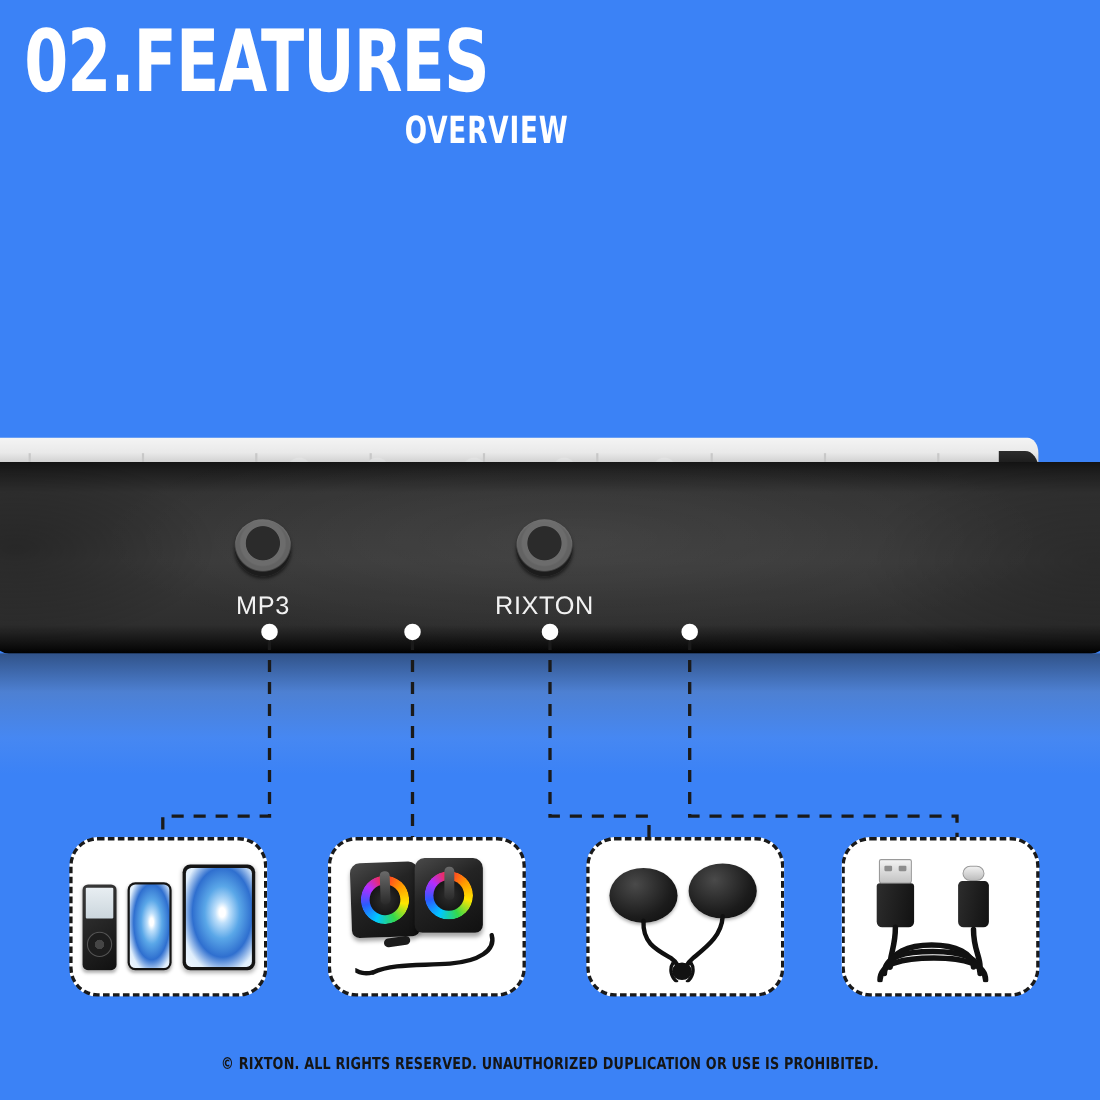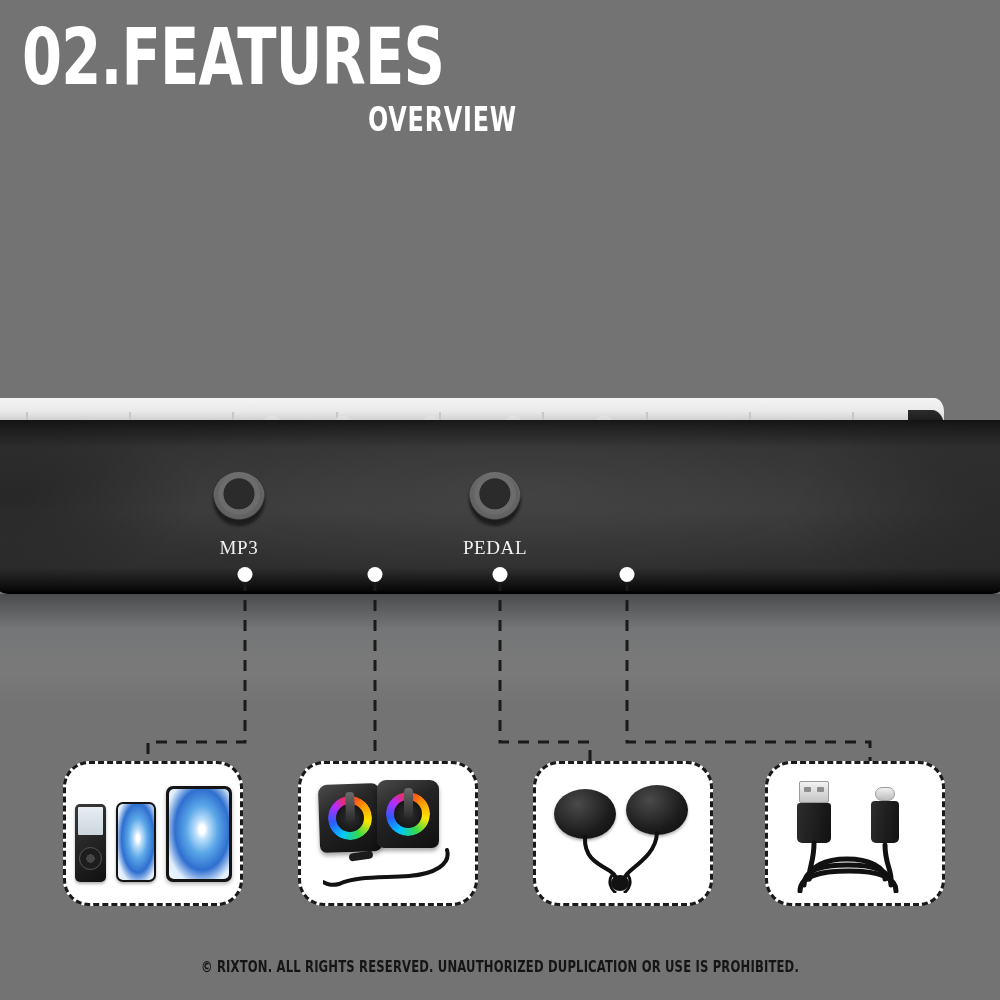--- a/index.html
+++ b/index.html
@@ -13,21 +13,21 @@
     position: relative;
     overflow: hidden;
     font-family: "Liberation Sans", sans-serif;
     -webkit-font-smoothing: antialiased;
   }
 
   
   #page-root {
     position: absolute;
     inset: 0;
-    background: #737373;
+    background: #3b82f6;
   }
 
   
   .section-title {
     position: absolute;
     left: 22px;
     top: 18px;
     width: 520px;
     height: 130px;
   }
@@ -207,23 +207,23 @@
     right: 7px;
     top: 7px;
     width: 42px;
     height: 38px;
     border-radius: 9px;
     background: linear-gradient(#4c4c4c, #3a3a3a);
     box-shadow: inset 0 1px 1px rgba(255,255,255,0.16), 0 1px 2px rgba(0,0,0,0.5);
   }
   .port-label {
     margin-top: 13px;
-    font-family: Liberation Serif, serif;
+    font-family: Liberation Sans, sans-serif;
     font-weight: 400;
-    font-size: 19px;
+    font-size: 23px;
     letter-spacing: 0.6px;
     color: #f2f2f2;
     white-space: nowrap;
   }
   .port-dot {
     position: absolute;
     width: 15px;
     height: 15px;
     border-radius: 50%;
     background: #ffffff;
@@ -506,21 +506,21 @@
       <div class="panel-sheen"></div>
 
       <div class="port" style="left:245px; top:52px">
         <div class="jack"></div>
         <div class="port-label">MP3</div>
       </div>
 
 
       <div class="port" style="left:501px; top:52px">
         <div class="jack"></div>
-        <div class="port-label">PEDAL</div>
+        <div class="port-label">RIXTON</div>
       </div>
 
 
 
     </div>
   </div>
 
   <div class="shadow-under"></div>
 
   <svg class="connectors" viewBox="0 0 1000 1000">

